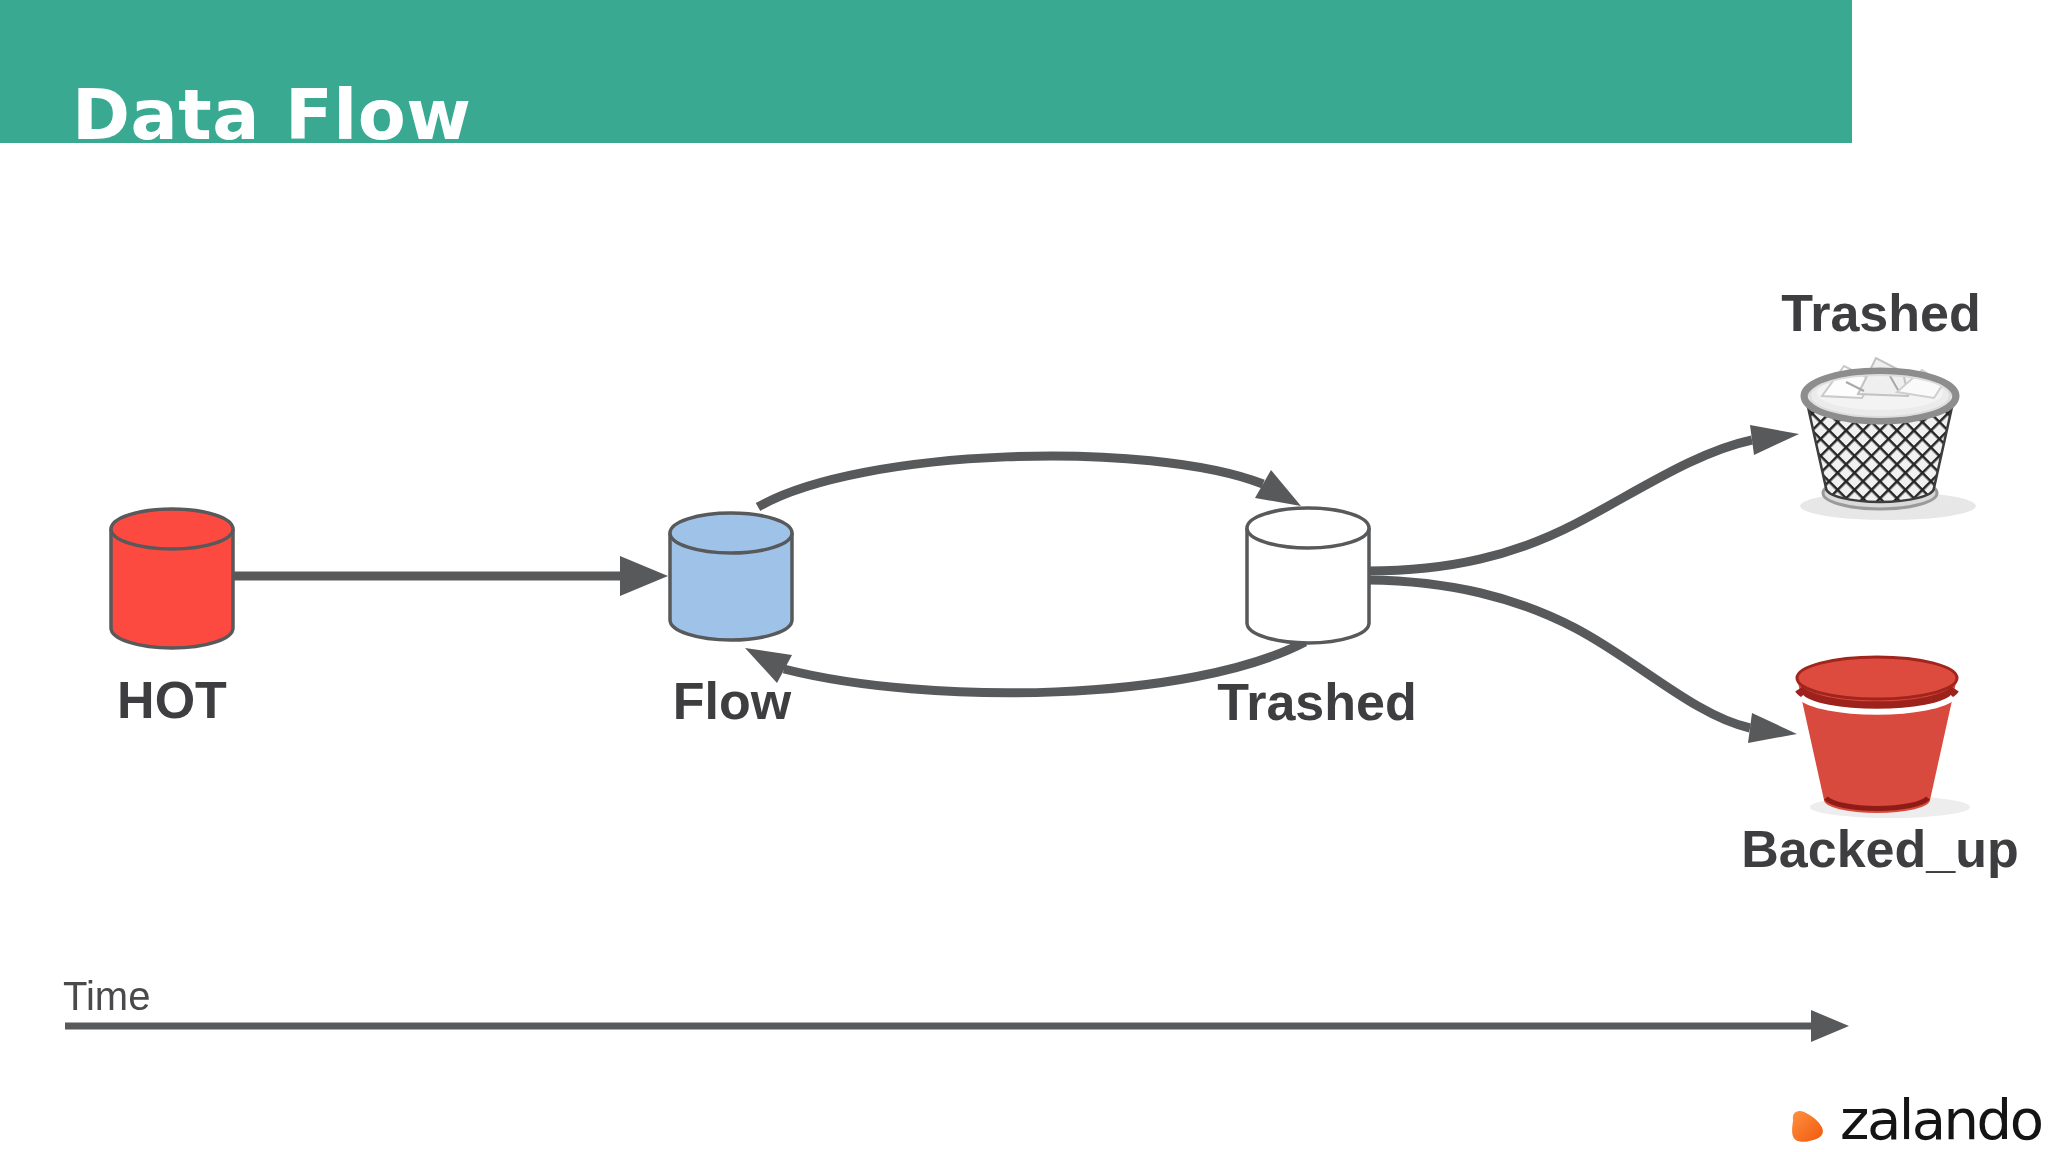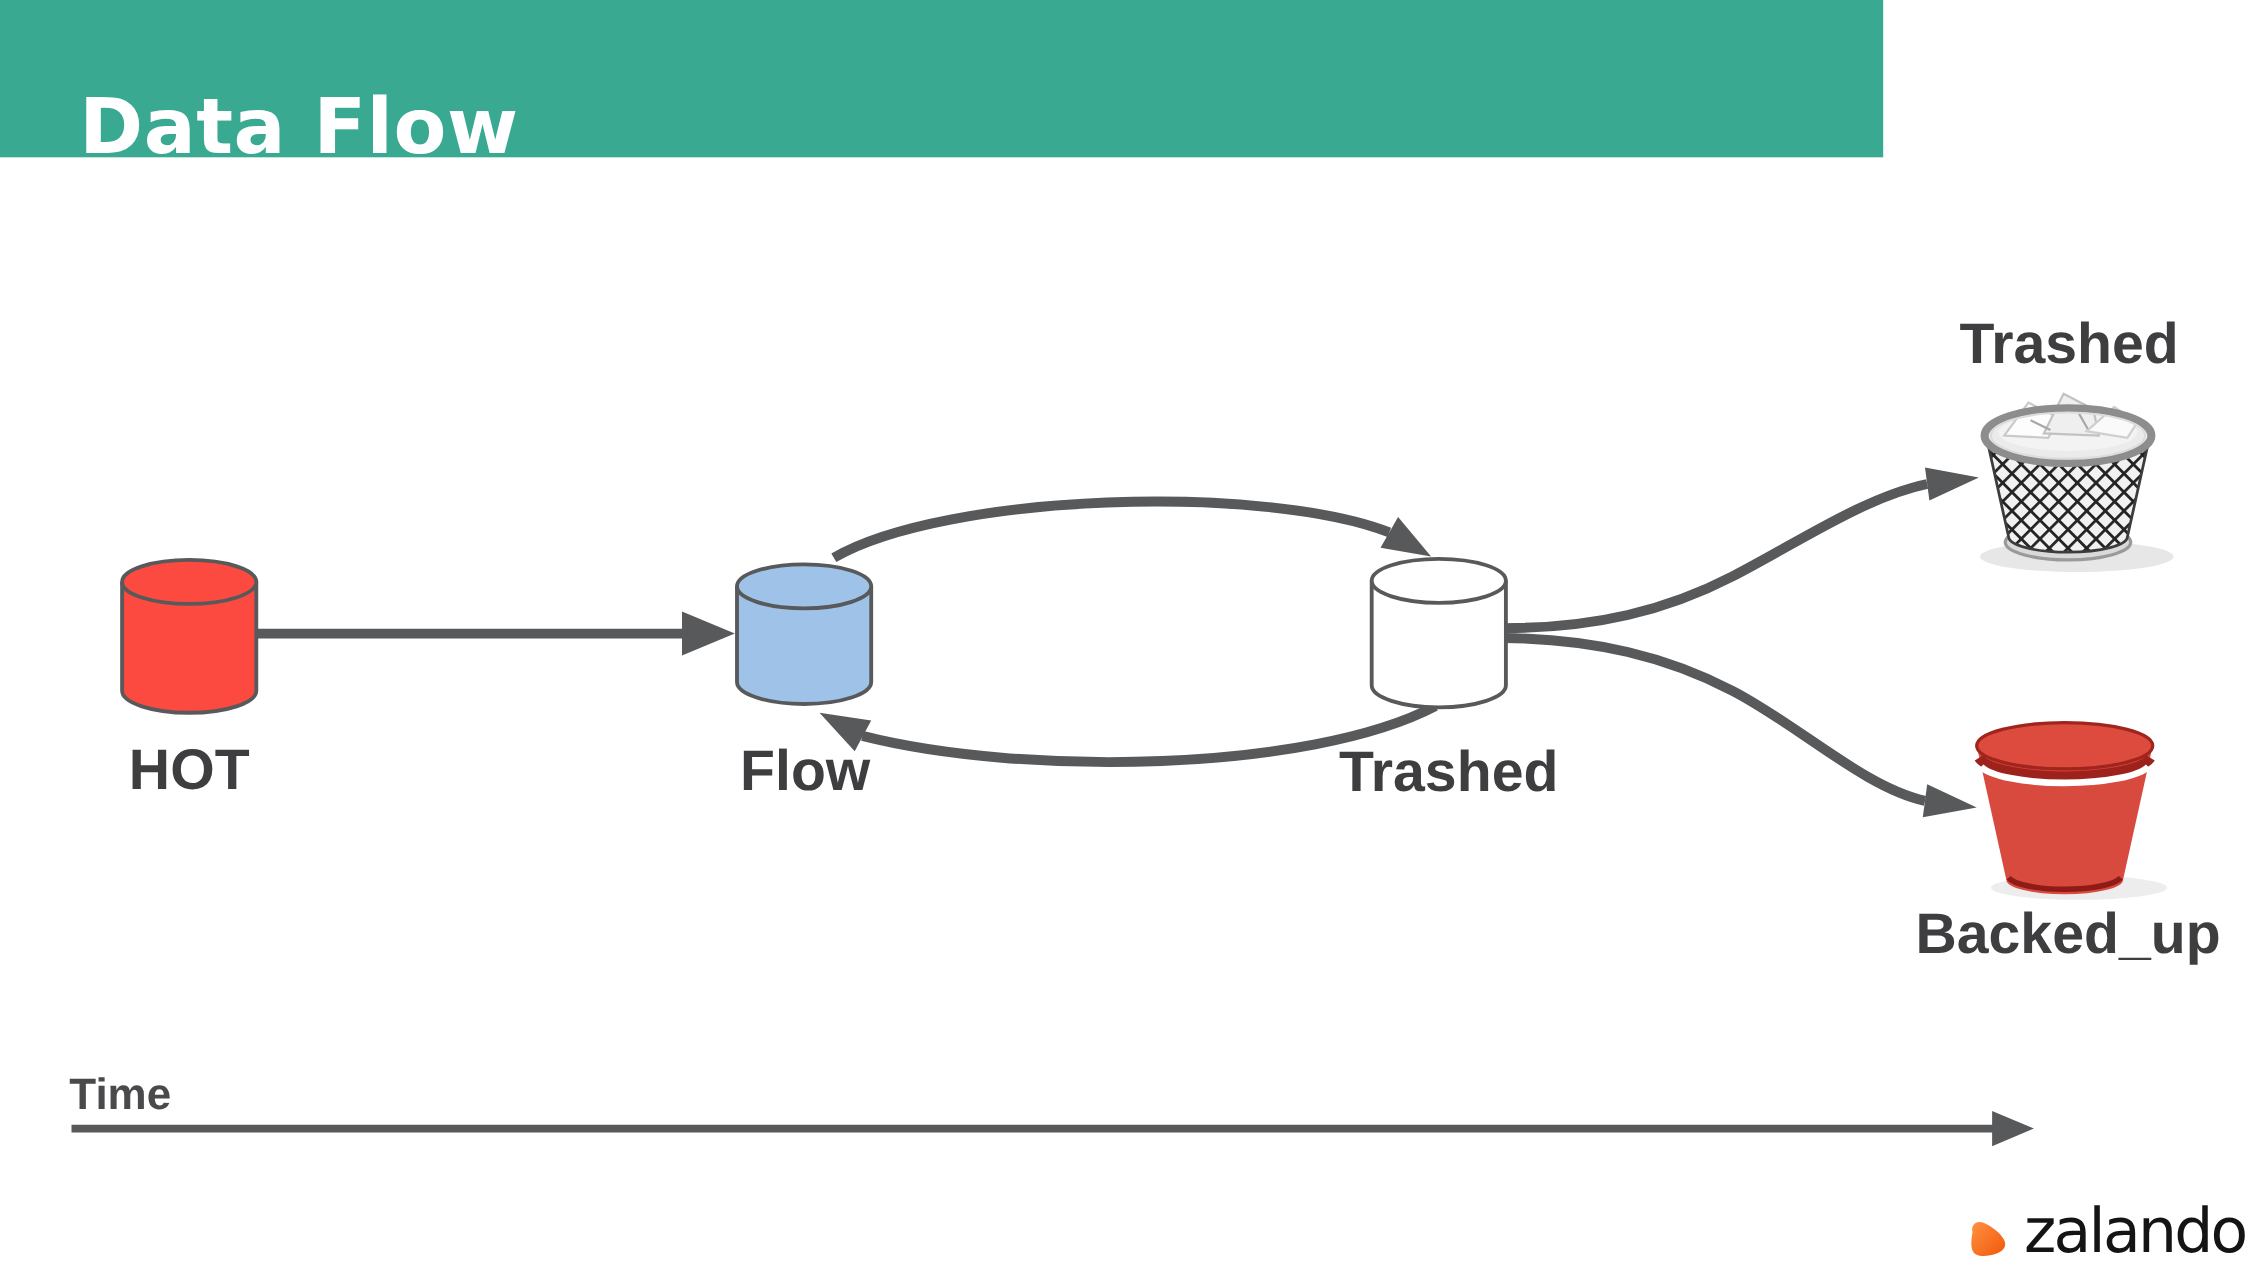--- a/index.html
+++ b/index.html
@@ -1,36 +1,36 @@
 <!DOCTYPE html>
 <html><head>
 <meta charset="utf-8">
 <style>
   html,body{margin:0;padding:0;}
   body{
     width:2048px;height:1152px;position:relative;overflow:hidden;
     background:#ffffff;font-family:"Liberation Sans",sans-serif;
   }
   .titlebar{
-    position:absolute;left:0;top:0;width:1712px;height:143px;
+    position:absolute;left:0;top:0;width:1852px;height:143px;
     background:#39a992;
   }
   .slide-title{
     position:absolute;left:72px;top:68px;transform:translateY(-50%);
     color:#ffffff;font-size:70px;font-weight:bold;letter-spacing:0.5px;
     font-family:"DejaVu Sans","Liberation Sans",sans-serif;
   }
   .diagram-canvas{position:absolute;left:0;top:0;}
   .node-label{
     position:absolute;transform:translate(-50%,-50%);
     font-weight:bold;font-size:52px;color:#3e3e40;white-space:nowrap;
   }
   .time-label{
     position:absolute;left:63px;top:996px;transform:translateY(-50%);
-    font-weight:bold;font-size:40px;color:#4a4a4c;
+    font-weight:normal;font-size:40px;color:#4a4a4c;
   }
   .brand{
     position:absolute;left:1786px;top:1094px;height:58px;
     display:flex;align-items:flex-end;gap:10px;
   }
   .brand-text{
     font-size:56px;color:#141414;letter-spacing:-2.5px;
     font-family:"DejaVu Sans","Liberation Sans",sans-serif;
   }
 </style>

